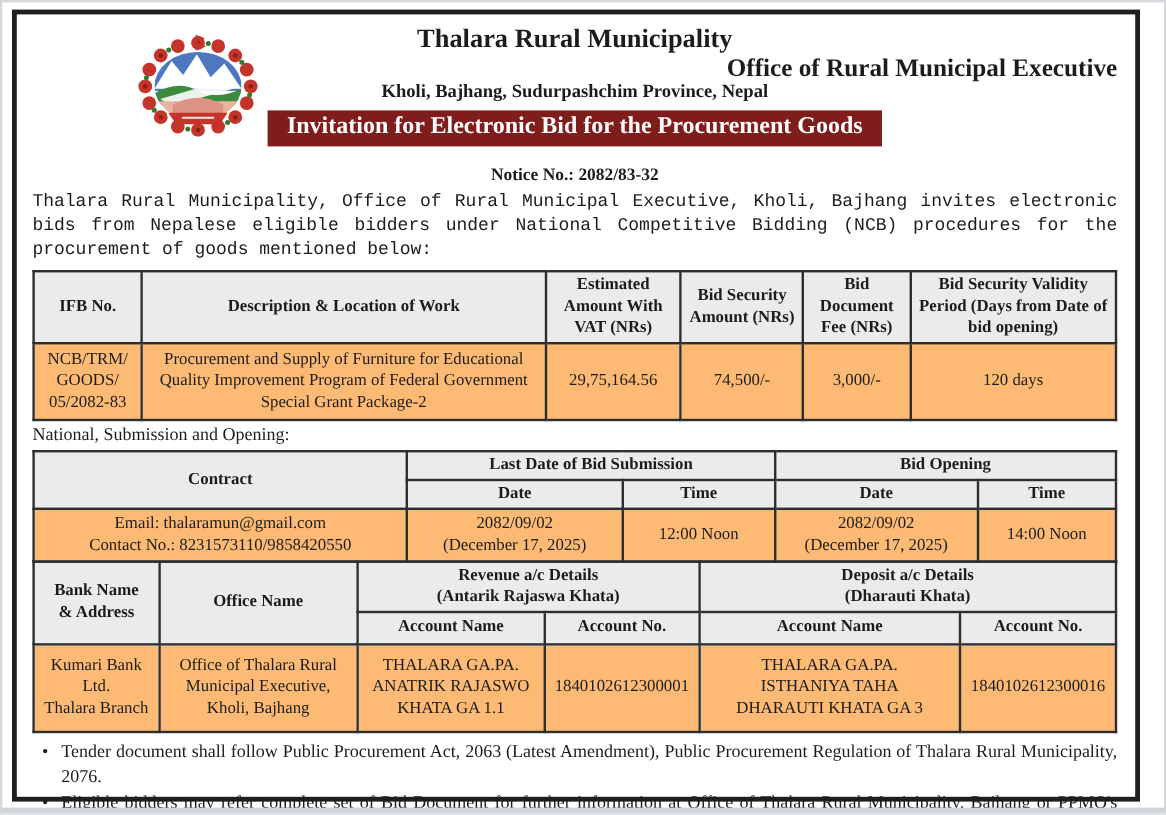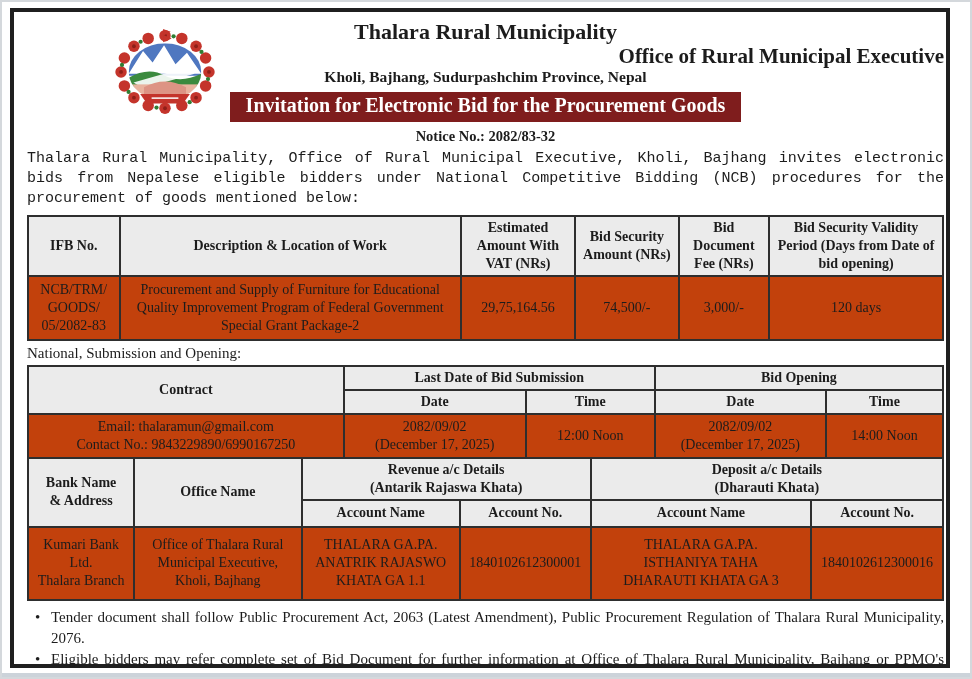--- a/index.html
+++ b/index.html
@@ -7,48 +7,48 @@
     width:972px; height:679px; position:relative; overflow:hidden;
     background:#ffffff; color:#1c1c1c;
     font-family:"Liberation Serif","DejaVu Serif",serif;
   }
   .page-frame { position:absolute; inset:0; border:2px solid #d4d8dc; pointer-events:none; z-index:5; }
   .bottom-strip { position:absolute; left:0; right:0; bottom:2px; height:4px; background:#ccd3da; z-index:4; }
 
   .sheet {
     position:absolute; left:10px; top:8px; width:940px; height:660px;
     box-sizing:border-box; border:4px solid #1f1f1f; background:#fff;
-    padding:3px 2px 0 13px;
+    padding:3px 15px 0 13px;
   }
 
   
   .doc-header { position:relative; text-align:center; }
   .emblem { position:absolute; left:84px; top:8px; width:108px; height:86px; }
   .org-name   { font-size:22px; font-weight:bold; line-height:1.12; margin-top:5px; }
   .office-name{ font-size:21px; font-weight:bold; line-height:1.12;text-align:right; }
   .address    { font-size:15.5px; font-weight:bold; line-height:1.2; }
   .banner {
     display:inline-block; background:#7f1d1d; color:#ffffff;
     font-size:20px; font-weight:bold; padding:2px 16px 5px; margin-top:5px;
   }
   .notice-line { font-size:14.5px; font-weight:bold; line-height:1.3; }
-  .notice-line.first { margin-top:5px; }
+  .notice-line.first { margin-top:15px; }
 
   
   .intro { font-size:15px; text-align:justify; line-height:1.35; margin:3px 0 6px;font-family:Liberation Mono, monospace; }
 
   
   table { width:100%; border-collapse:collapse; table-layout:fixed; }
   th, td {
     border:2px solid #2e2e2e; text-align:center; vertical-align:middle;
     font-size:14px; padding:2px 4px; white-space:pre-line; line-height:1.28;
     overflow:hidden;
   }
   th { background:#ebebeb; font-weight:bold; }
-  td { background:#c2410c; }
+  td { background:#fdba74; }
   .t-merge { margin-top:-2px; }
 
   .section-label { font-size:15px; margin:4px 0 3px; }
 
   
   .notes { list-style:none; margin:6px 0 0; padding:0; }
   .notes li {
     position:relative; padding-left:24px; font-size:15px;
     text-align:justify; line-height:1.42;
   }
@@ -180,21 +180,21 @@
         <th colspan="2">Bid Opening</th>
       </tr>
       <tr style="height:22px">
         <th>Date</th>
         <th>Time</th>
         <th>Date</th>
         <th>Time</th>
       </tr>
       <tr style="height:44px">
         <td>Email: thalaramun@gmail.com
-Contact No.: 9843229890/6990167250</td>
+Contact No.: 8231573110/9858420550</td>
         <td>2082/09/02
 (December 17, 2025)</td>
         <td>12:00 Noon</td>
         <td>2082/09/02
 (December 17, 2025)</td>
         <td>14:00 Noon</td>
       </tr>
     </tbody>
   </table>
 

